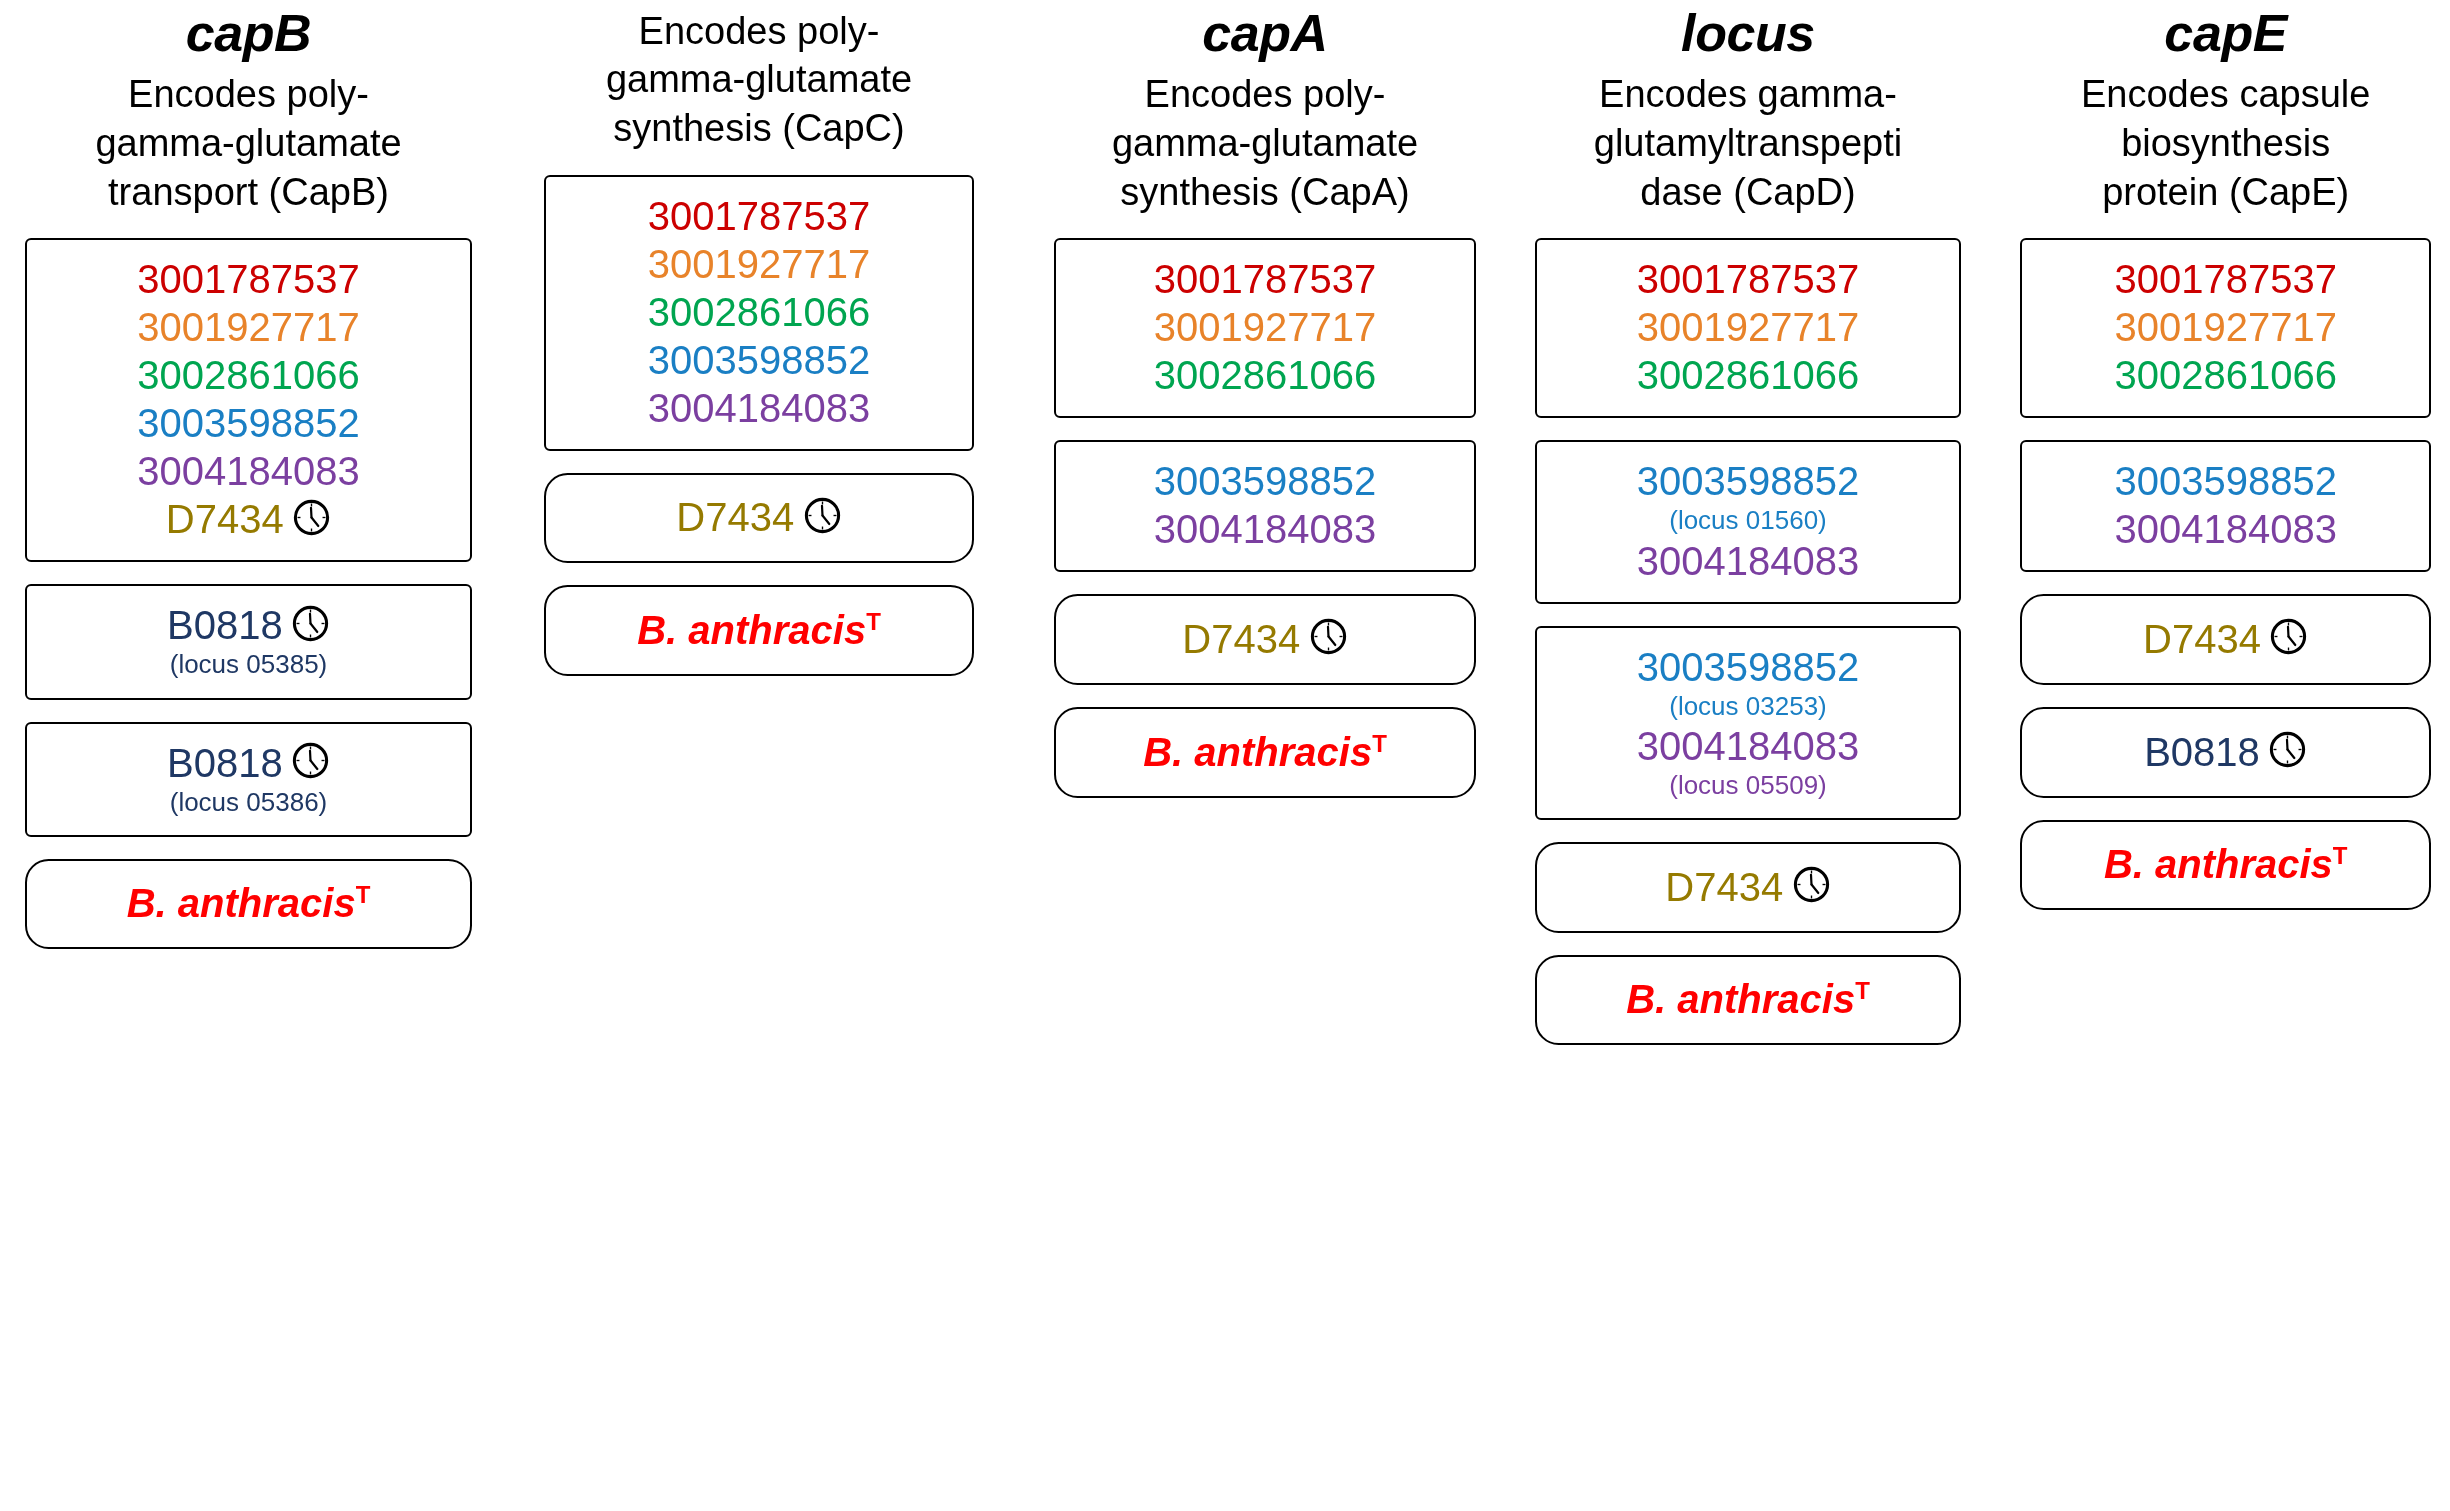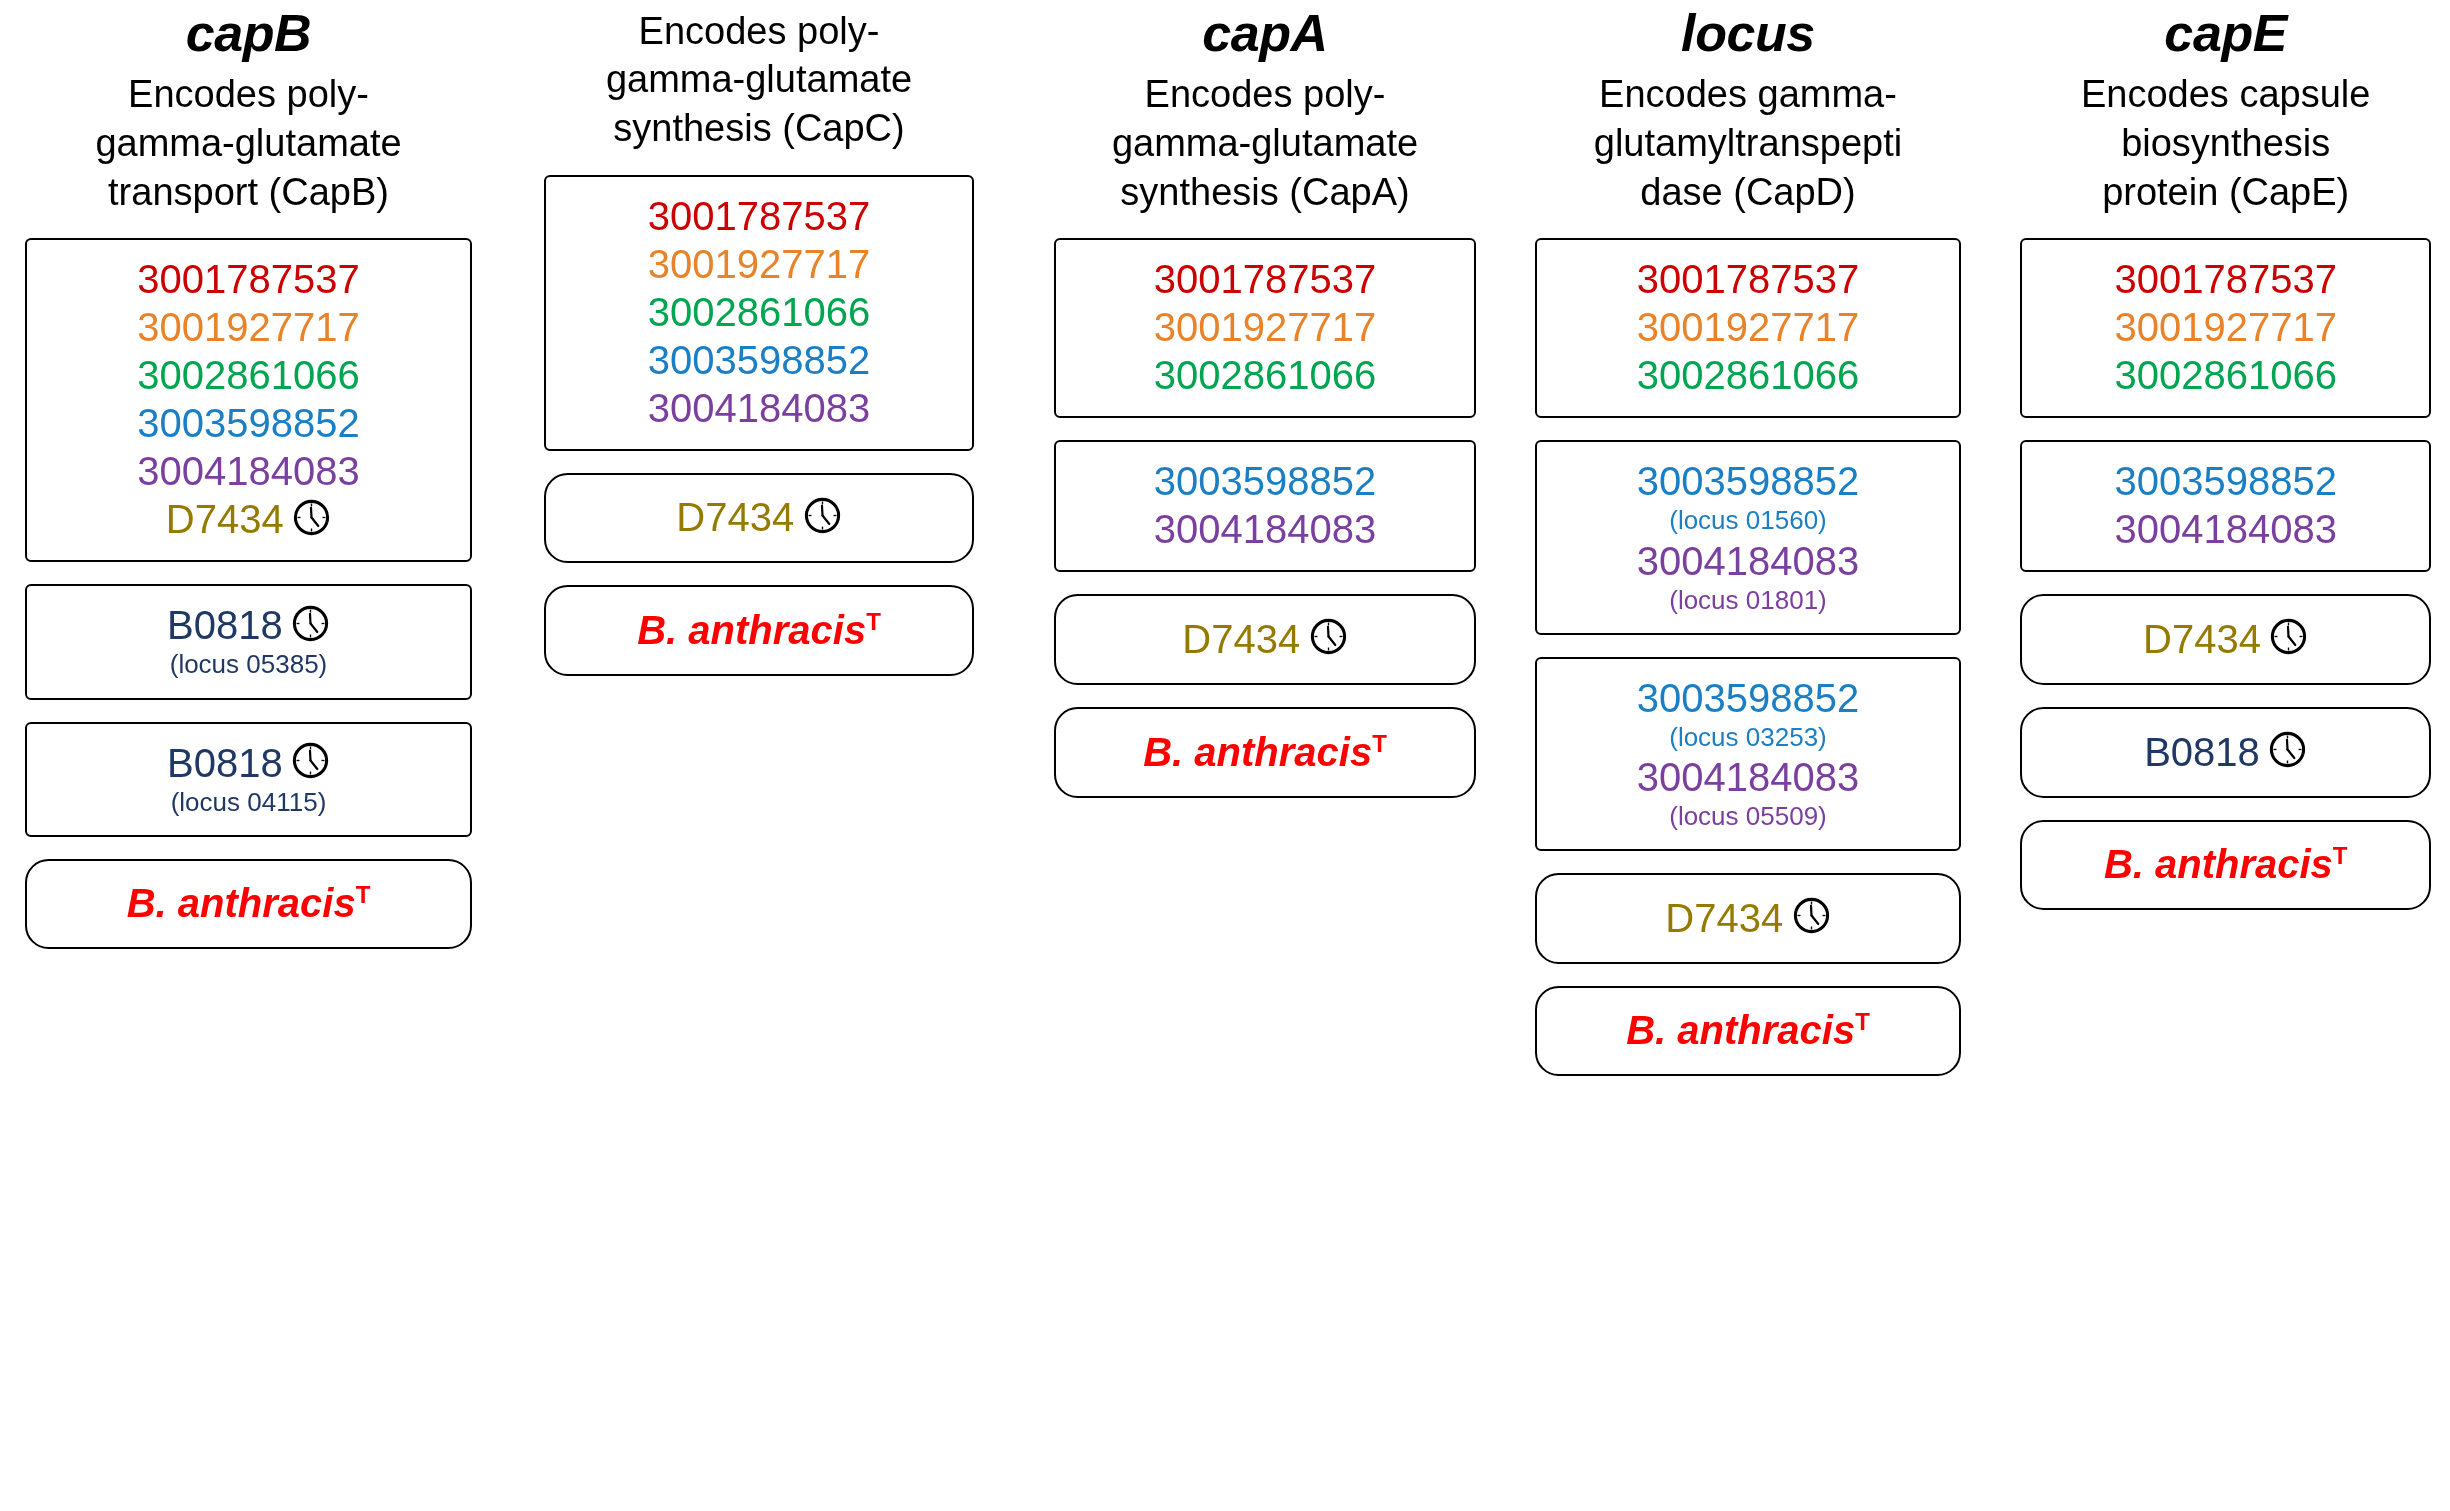--- a/index.html
+++ b/index.html
@@ -143,21 +143,21 @@
       </div>
       <div class="box" style="border-color: rgb(0, 0, 0);">
         <div class="entry" style="color: rgb(31, 56, 100);"><span>B0818</span><svg width="39" height="39" viewBox="0 0 46 46" class="clock">
             <circle cx="23" cy="23" r="19" fill="#ffffff" stroke="#000000" stroke-width="3.6"></circle>
             <line x1="23" y1="6.5" x2="23" y2="10" stroke="#000000" stroke-width="1.6"></line>
             <line x1="39.5" y1="23" x2="36" y2="23" stroke="#000000" stroke-width="1.6"></line>
             <line x1="23" y1="39.5" x2="23" y2="36" stroke="#000000" stroke-width="1.6"></line>
             <line x1="6.5" y1="23" x2="10" y2="23" stroke="#000000" stroke-width="1.6"></line>
             <line x1="23" y1="23" x2="22.4" y2="11.5" stroke="#000000" stroke-width="2.6" stroke-linecap="round"></line>
             <line x1="23" y1="23" x2="31" y2="33" stroke="#000000" stroke-width="2.6" stroke-linecap="round"></line>
-          </svg><span class="locus">(locus 04115)</span></div>
+          </svg><span class="locus">(locus 05386)</span></div>
       </div>
       <div class="box compact" style="border-color: rgb(0, 0, 0);">
         <div class="entry species" style="color: rgb(255, 0, 0);"><span>B. anthracis</span><sup>T</sup></div>
       </div>
     </div>
     <div class="column col-1">
       <div class="gene-desc">Encodes poly-
 gamma-glutamate
 synthesis (CapC)</div>
       <div class="box" style="border-color: rgb(0, 0, 0);">
@@ -216,21 +216,21 @@
       <div class="gene-desc">Encodes gamma-
 glutamyltranspepti
 dase (CapD)</div>
       <div class="box" style="border-color: rgb(0, 0, 0);">
         <div class="entry" style="color: rgb(204, 0, 0);"><span>3001787537</span></div>
         <div class="entry" style="color: rgb(232, 131, 42);"><span>3001927717</span></div>
         <div class="entry" style="color: rgb(0, 165, 80);"><span>3002861066</span></div>
       </div>
       <div class="box" style="border-color: rgb(0, 0, 0);">
         <div class="entry" style="color: rgb(26, 127, 196);"><span>3003598852</span><span class="locus">(locus 01560)</span></div>
-        <div class="entry" style="color: rgb(123, 63, 160);"><span>3004184083</span><span class="locus">(locus 01801)</span></div>
+        <div class="entry" style="color: rgb(123, 63, 160);"><span>3004184083</span></div>
       </div>
       <div class="box" style="border-color: rgb(0, 0, 0);">
         <div class="entry" style="color: rgb(26, 127, 196);"><span>3003598852</span><span class="locus">(locus 03253)</span></div>
         <div class="entry" style="color: rgb(123, 63, 160);"><span>3004184083</span><span class="locus">(locus 05509)</span></div>
       </div>
       <div class="box compact" style="border-color: rgb(0, 0, 0);">
         <div class="entry" style="color: rgb(149, 122, 0);"><span>D7434</span><svg width="39" height="39" viewBox="0 0 46 46" class="clock">
             <circle cx="23" cy="23" r="19" fill="#ffffff" stroke="#000000" stroke-width="3.6"></circle>
             <line x1="23" y1="6.5" x2="23" y2="10" stroke="#000000" stroke-width="1.6"></line>
             <line x1="39.5" y1="23" x2="36" y2="23" stroke="#000000" stroke-width="1.6"></line>

